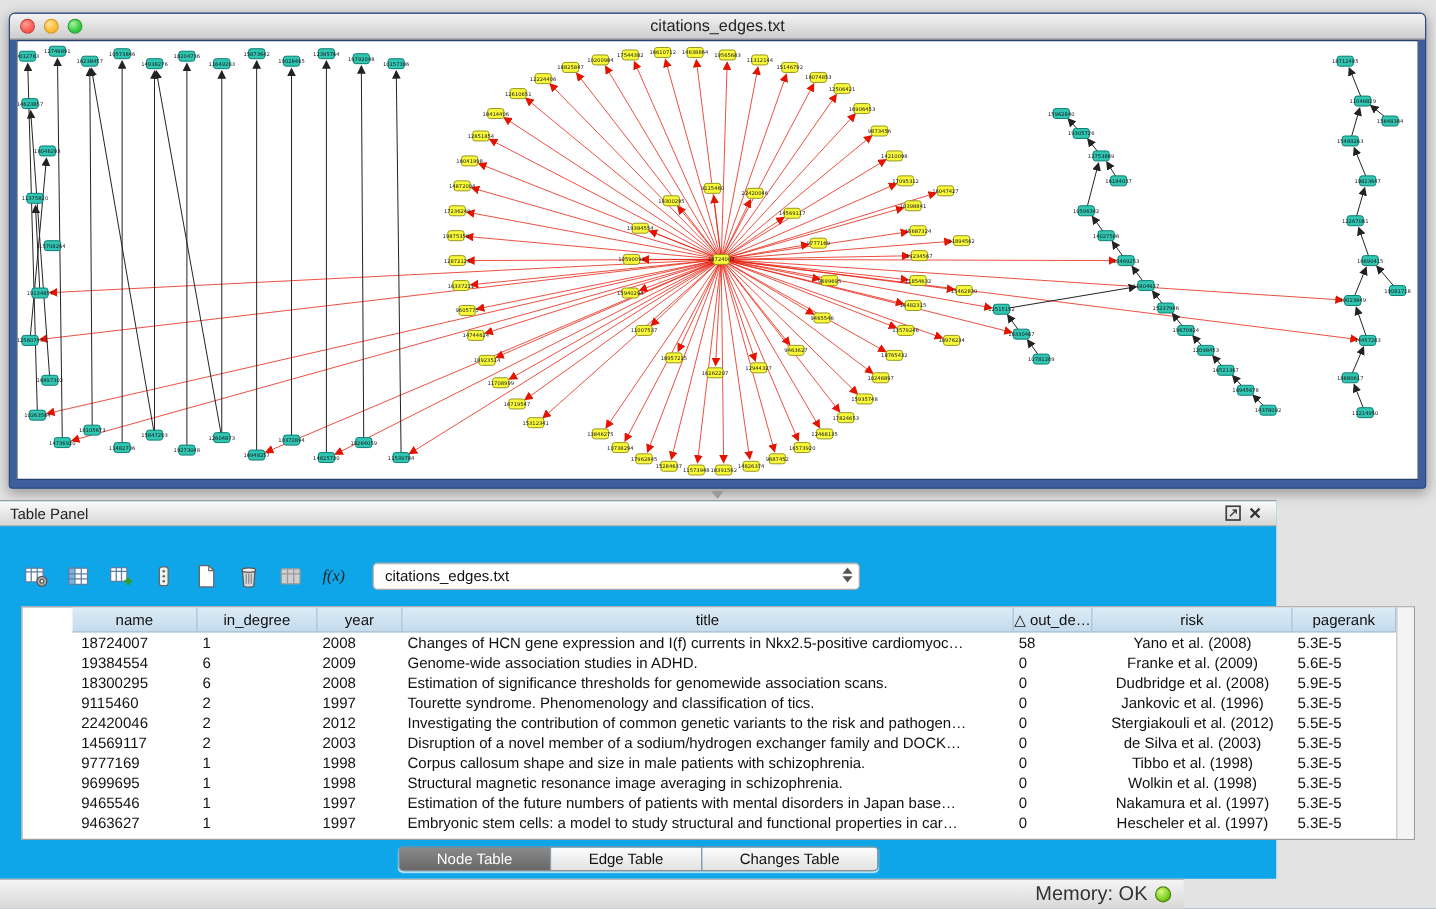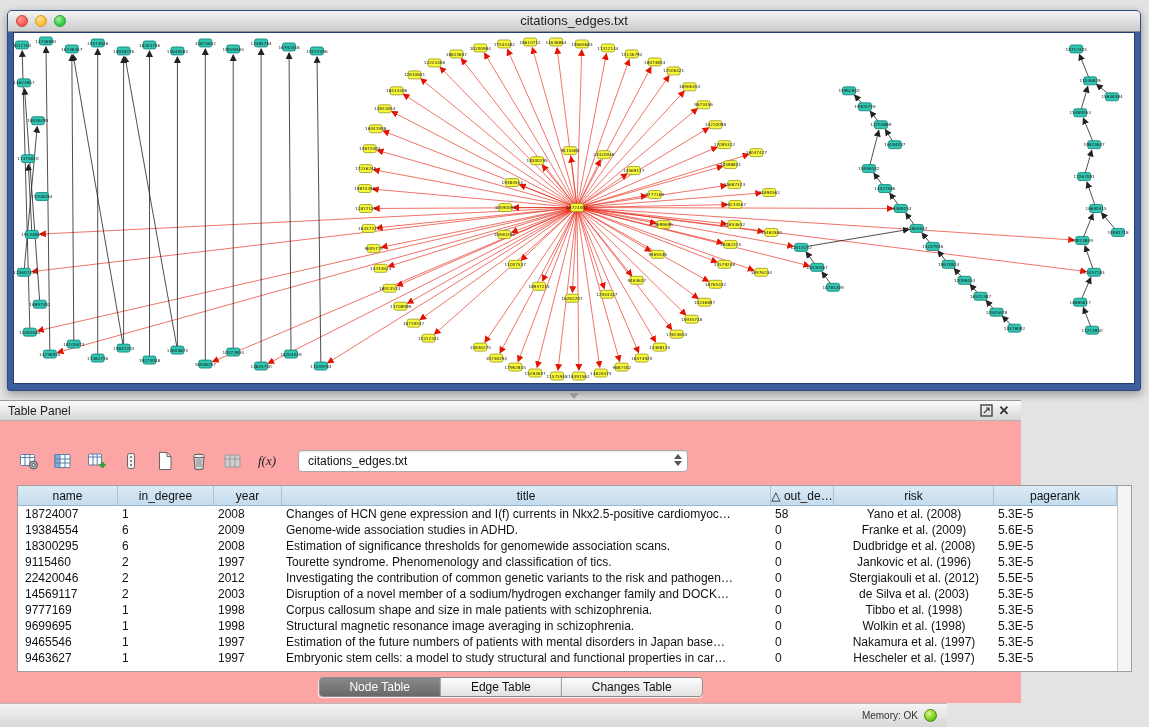--- a/index.html
+++ b/index.html
@@ -41,21 +41,21 @@
     display:flex; align-items:center; justify-content:center;
   }
   .resize-notch::before {
     content:""; border-left:5px solid transparent; border-right:5px solid transparent;
     border-top:6px solid #9a9a9a;
   }
 
   
   .table-panel {
     position:absolute; left:0; top:400px; width:1021px; height:303px;
-    background:#fca5a5; border-top:1px solid #999;
+    background:#0ea5e9; border-top:1px solid #999;
   }
   .panel-header {
     height:20px; display:flex; align-items:center; padding:0 8px;
     background:linear-gradient(#fafafa,#d7d7d7); border-bottom:1px solid #b3b3b3;
     font-size:12px; color:#222;
   }
   .panel-title { margin-right:auto; }
   .ph-btn { width:18px; height:16px; display:flex; align-items:center; justify-content:center;
     background:none; border:none; cursor:default; color:#333; }
   .ph-close { font-size:13px; font-weight:bold; }
@@ -71,21 +71,21 @@
     box-shadow: inset 0 1px 1px rgba(0,0,0,.08);
   }
   .combo-arrows { position:absolute; right:5px; top:3px; display:flex; flex-direction:column; gap:2px; }
   .combo-arrows i { display:block; width:0; height:0; border-left:4px solid transparent; border-right:4px solid transparent; }
   .ca-up { border-bottom:5px solid #555; }
   .ca-down { border-top:5px solid #555; }
 
   
   .table-wrap {
     position:absolute; left:17px; top:84px; width:1115px; height:187px;
-    background:#fff; border:1px solid #9e9e9e;
+    background:#fff; border:1px solid #9e9e9e;padding-left:40px;
   }
   .thead {
     display:flex; height:20px; width:calc(100% - 14px);
     background:linear-gradient(#ddebf6,#c3dbed); border-bottom:1px solid #9ab6cc;
     font-size:12px; color:#111;
   }
   .th { display:flex; align-items:center; justify-content:center;
     border-right:1px solid #a9c4d8; overflow:hidden; white-space:nowrap; }
   .tbody { font-size:12px; color:#111; width:calc(100% - 14px); }
   .tr { display:flex; height:16px; line-height:16px; }
@@ -106,21 +106,21 @@
   .tab { padding:0 30px; line-height:19px; color:#111;
     background:linear-gradient(#fdfdfd,#e2e2e2); border-right:1px solid #9a9a9a; }
   .tab:last-child { border-right:none; }
   .tab.selected { background:linear-gradient(#8a8a8a,#686868); color:#fff; }
 
   
   .status-bar {
     position:absolute; left:0; bottom:0; width:947px; height:24px;
     background:linear-gradient(#f4f4f4,#d8d8d8); border-top:1px solid #b9b9b9;
     display:flex; align-items:center; justify-content:flex-end; gap:6px;
-    padding-right:10px; font-size:10px; color:#333;
+    padding-right:10px; font-size:16px; color:#333;
   }
   .led { width:13px; height:13px; border-radius:50%;
     background:radial-gradient(circle at 35% 30%, #d8f782, #7ccf1f 60%, #4e9a06);
     border:1px solid #4c830b; }
 </style>
 </head>
 <body>
 
 <div class="network-window">
   <div class="titlebar">

